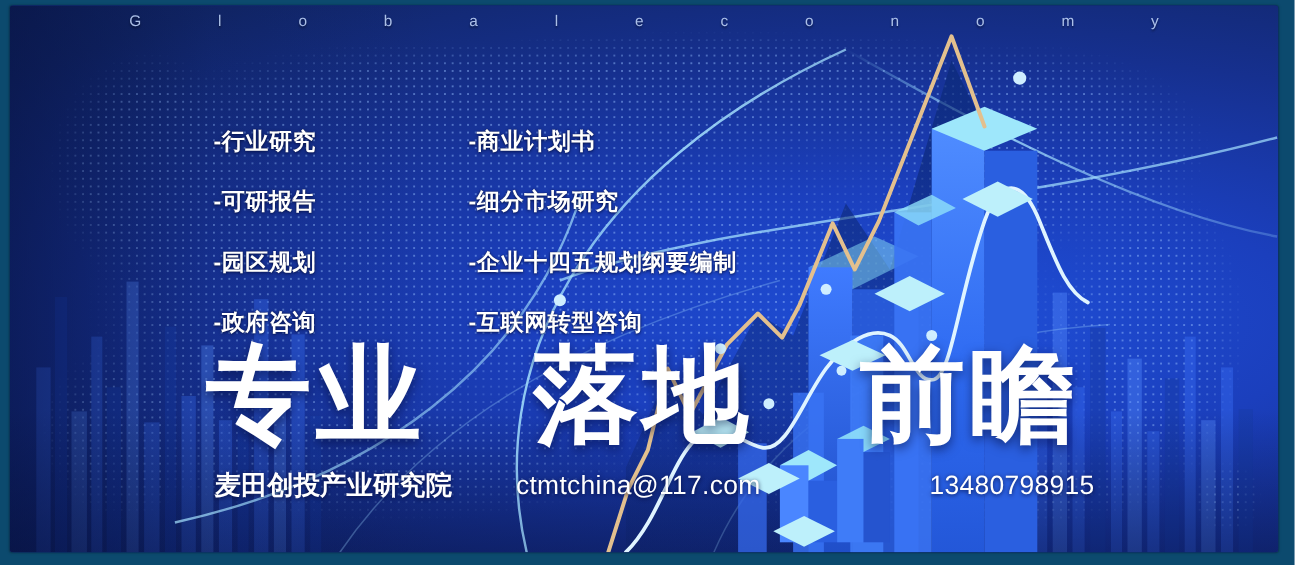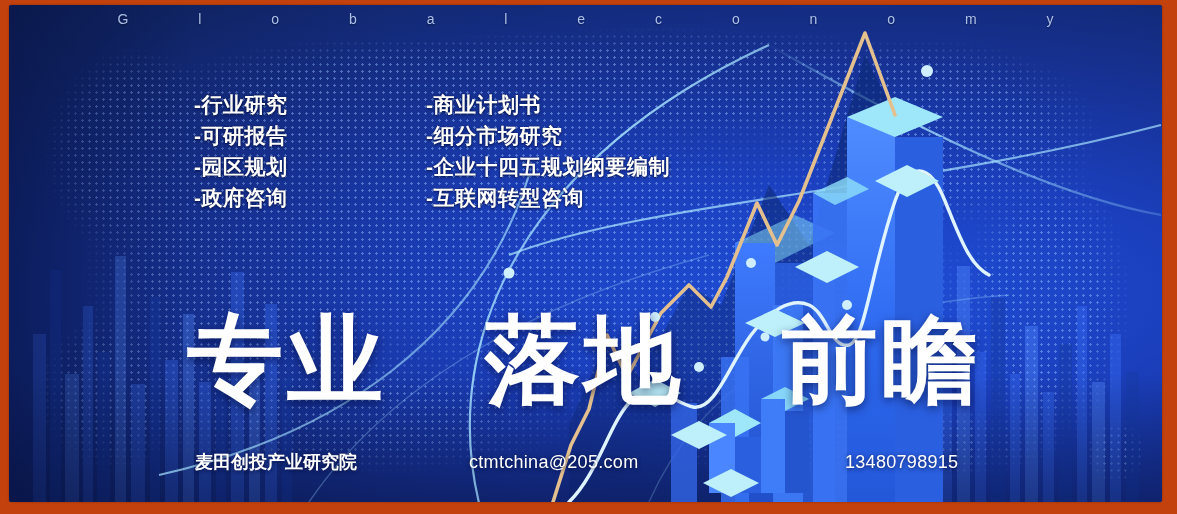--- a/index.html
+++ b/index.html
@@ -7,21 +7,21 @@
   html, body {
     width: 1177px; height: 514px;
     background: #ffffff;
     font-family: "Liberation Sans", sans-serif;
     overflow: hidden;
   }
 
   #banner-root {
     position: relative;
     width: 1177px; height: 514px;
-    background: #c2410c;
+    background: #0c4a6e;
   }
 
   
   .banner {
     position: absolute;
     left: 9px; top: 5px;
     width: 1153px; height: 497px;
     border-radius: 3px;
     overflow: hidden;
     background: #132a86;
@@ -111,44 +111,44 @@
     color: #ffffff;
     font-size: 21px;
     font-weight: 700;
     line-height: 31px;
     letter-spacing: .5px;
     white-space: nowrap;
     text-shadow: 0 1px 3px rgba(0,10,60,.85), 0 0 1px rgba(0,0,0,.6);
   }
   .col-a { left: 185px; top: 0; }
   .col-b { left: 417px; top: 0; }
-  .svc-item { display: block; }
+  .svc-item { display: block; margin-top: 24px; }
 
   
   .headline {
     position: absolute;
     left: 178px; top: 296px;
     color: #ffffff;
     font-size: 96px;
     font-weight: 700;
     line-height: 118px;
     letter-spacing: 4px;
     white-space: nowrap;
     text-shadow: 0 3px 10px rgba(0,8,50,.55);
   }
   .headline .gap { display: inline-block; width: 36px; }
 
   
   .footer {
     position: absolute;
-    left: 0; right: 0; top: 440px;
+    left: 0; right: 0; top: 420px;
     height: 34px;
     white-space: nowrap;
     color: #ffffff;
-    font-size: 18px;
+    font-size: 24px;
     font-weight: 700;
     text-shadow: 0 1px 4px rgba(0,8,50,.8);
   }
   .footer > span { position: absolute; top: 0; line-height: 34px; }
   .f-org   { left: 186px; }
   .f-mail  { left: 460px; font-weight: 400; letter-spacing: .3px; }
   .f-wechat{ left: 760px; }
   .f-phone { left: 836px; font-weight: 400; letter-spacing: .3px; }
 </style>
 </head>
@@ -316,18 +316,18 @@
     <div class="headline">
       <span>专业</span>
       <span class="gap"></span>
       <span>落地</span>
       <span class="gap"></span>
       <span>前瞻</span>
     </div>
 
     <div class="footer">
       <span class="f-org">麦田创投产业研究院</span>
-      <span class="f-mail">ctmtchina@205.com</span>
+      <span class="f-mail">ctmtchina@117.com</span>
       <span class="f-phone">13480798915</span>
     </div>
 
   </div>
 </div>
 
 </body></html>

